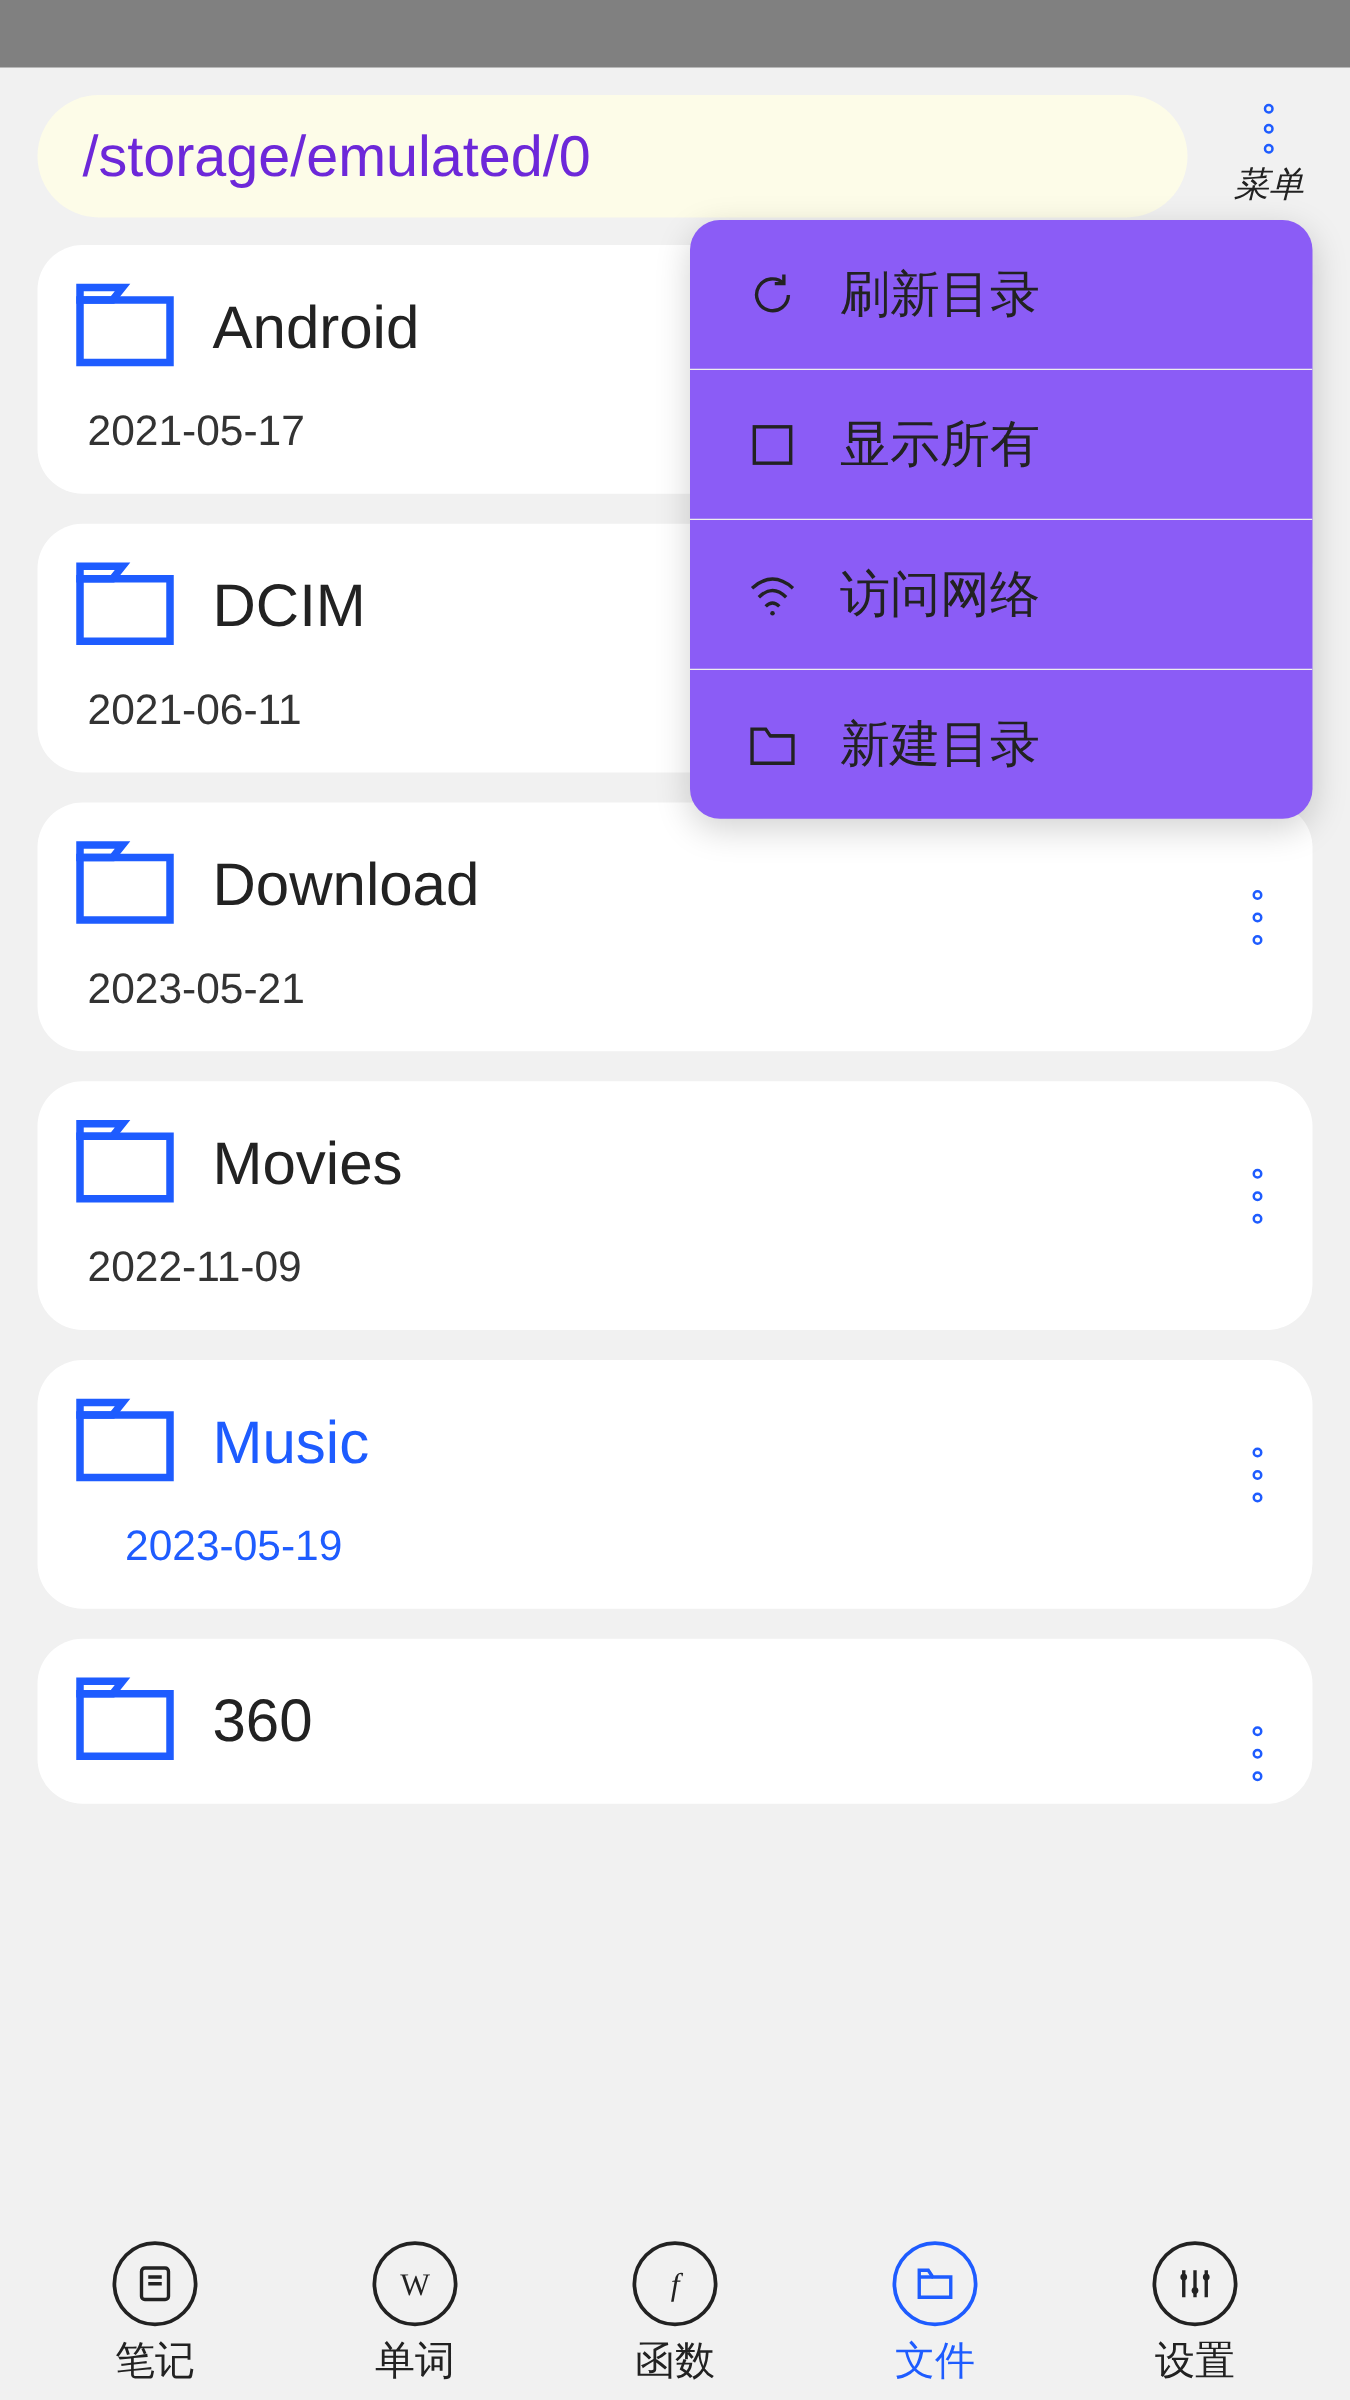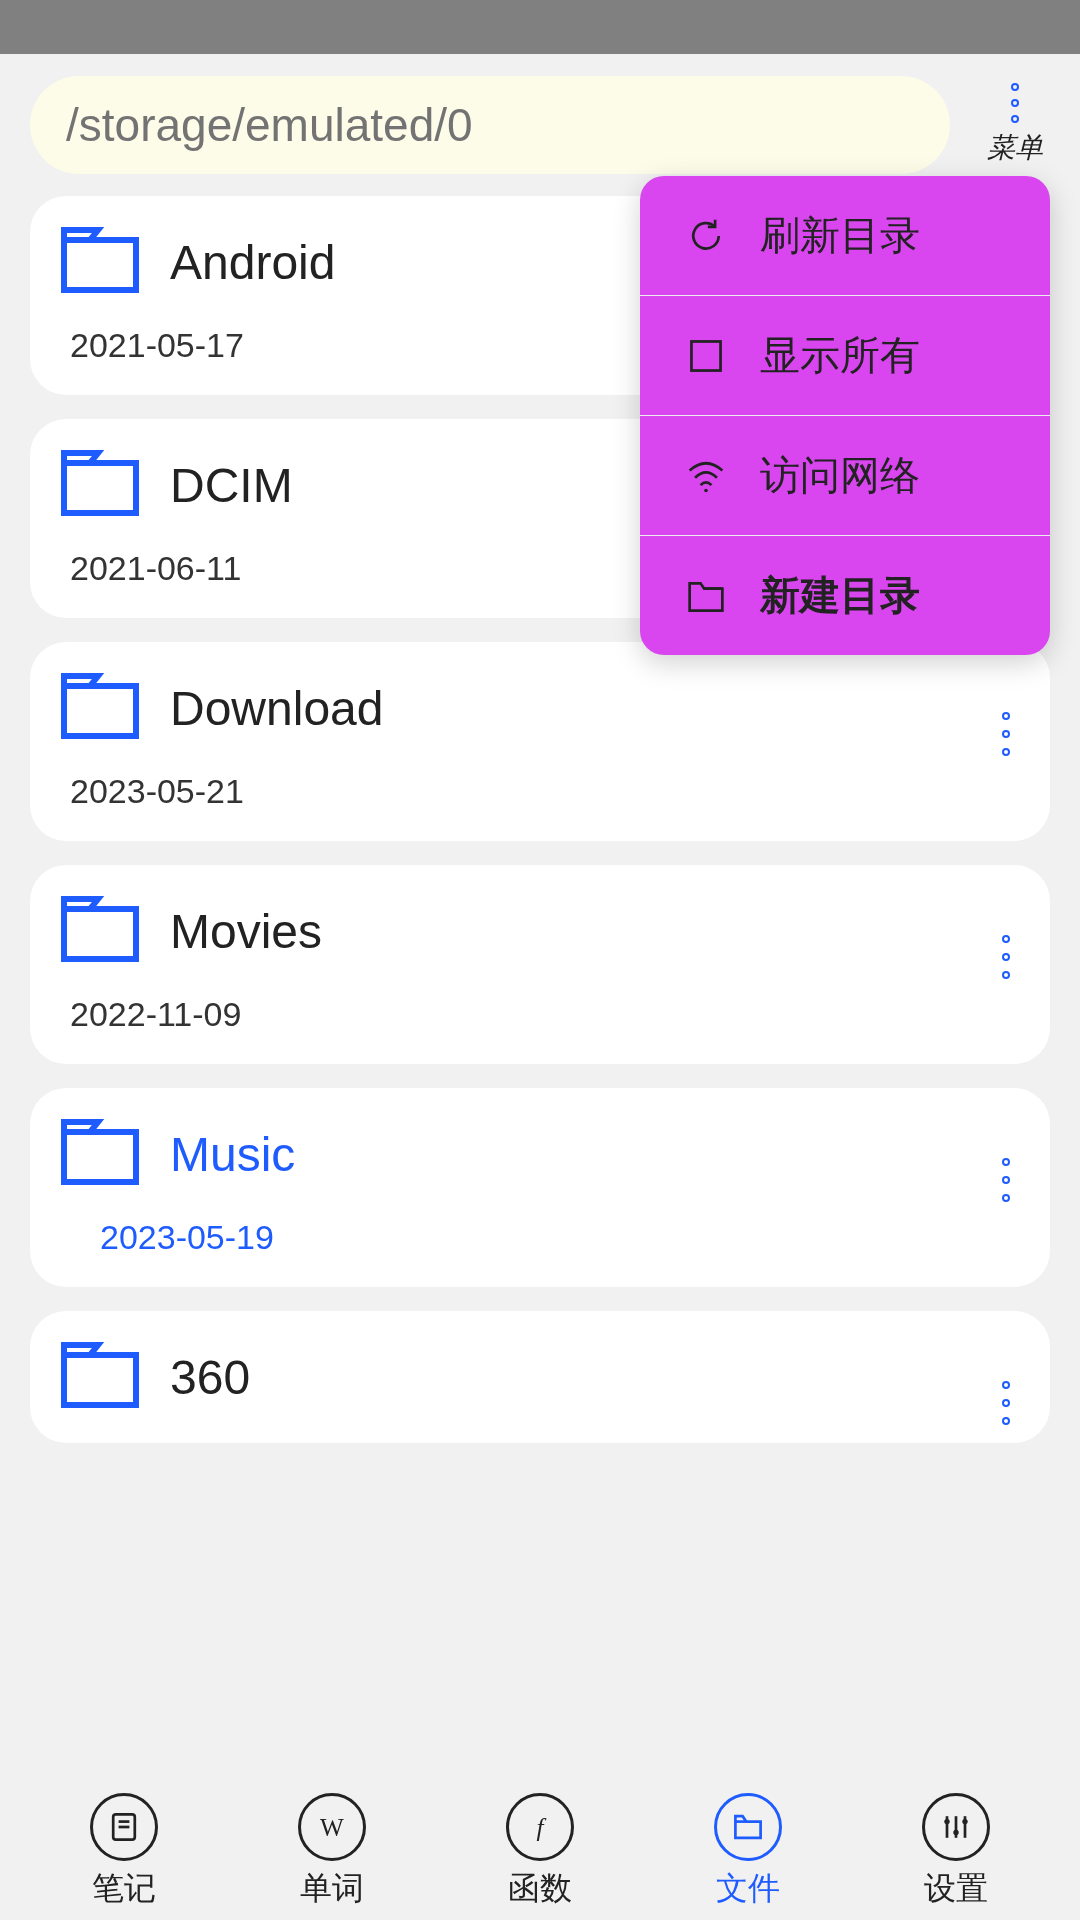--- a/index.html
+++ b/index.html
@@ -20,21 +20,21 @@
     align-items: center;
     padding: 22px 20px 22px 30px;
     gap: 20px;
   }
   .path-box {
     flex: 1;
     background: #fdfce8;
     border-radius: 60px;
     padding: 22px 36px;
     font-size: 46px;
-    color: #737373;
+    color: #6d28d9;
   }
   .menu-btn {
     width: 90px;
     display: flex;
     flex-direction: column;
     align-items: center;
     gap: 6px;
     font-style: italic;
   }
   .menu-dots {
@@ -129,35 +129,35 @@
   .nav-circle.active { border-color: #1e5cff; }
   .nav-label {
     font-size: 32px;
     color: #222;
   }
   .nav-label.active { color: #1e5cff; }
   .popup-menu {
     position: absolute;
     top: 176px;
     right: 30px;
-    width: 410px;
-    background: #d946ef;
+    width: 498px;
+    background: #8b5cf6;
     border-radius: 24px;
     box-shadow: 0 8px 28px rgba(0,0,0,0.18);
     overflow: hidden;
     z-index: 100;
   }
   .popup-item {
     display: flex;
     align-items: center;
     gap: 32px;
     padding: 32px 44px;
     border-bottom: 1px solid #eee;
   }
-  .popup-item:last-child { border-bottom: none; font-weight: bold; }
+  .popup-item:last-child { border-bottom: none; }
   .popup-icon {
     width: 44px;
     height: 44px;
     flex-shrink: 0;
     display:flex;
     align-items:center;
     justify-content:center;
   }
   .popup-label {
     font-size: 40px;

